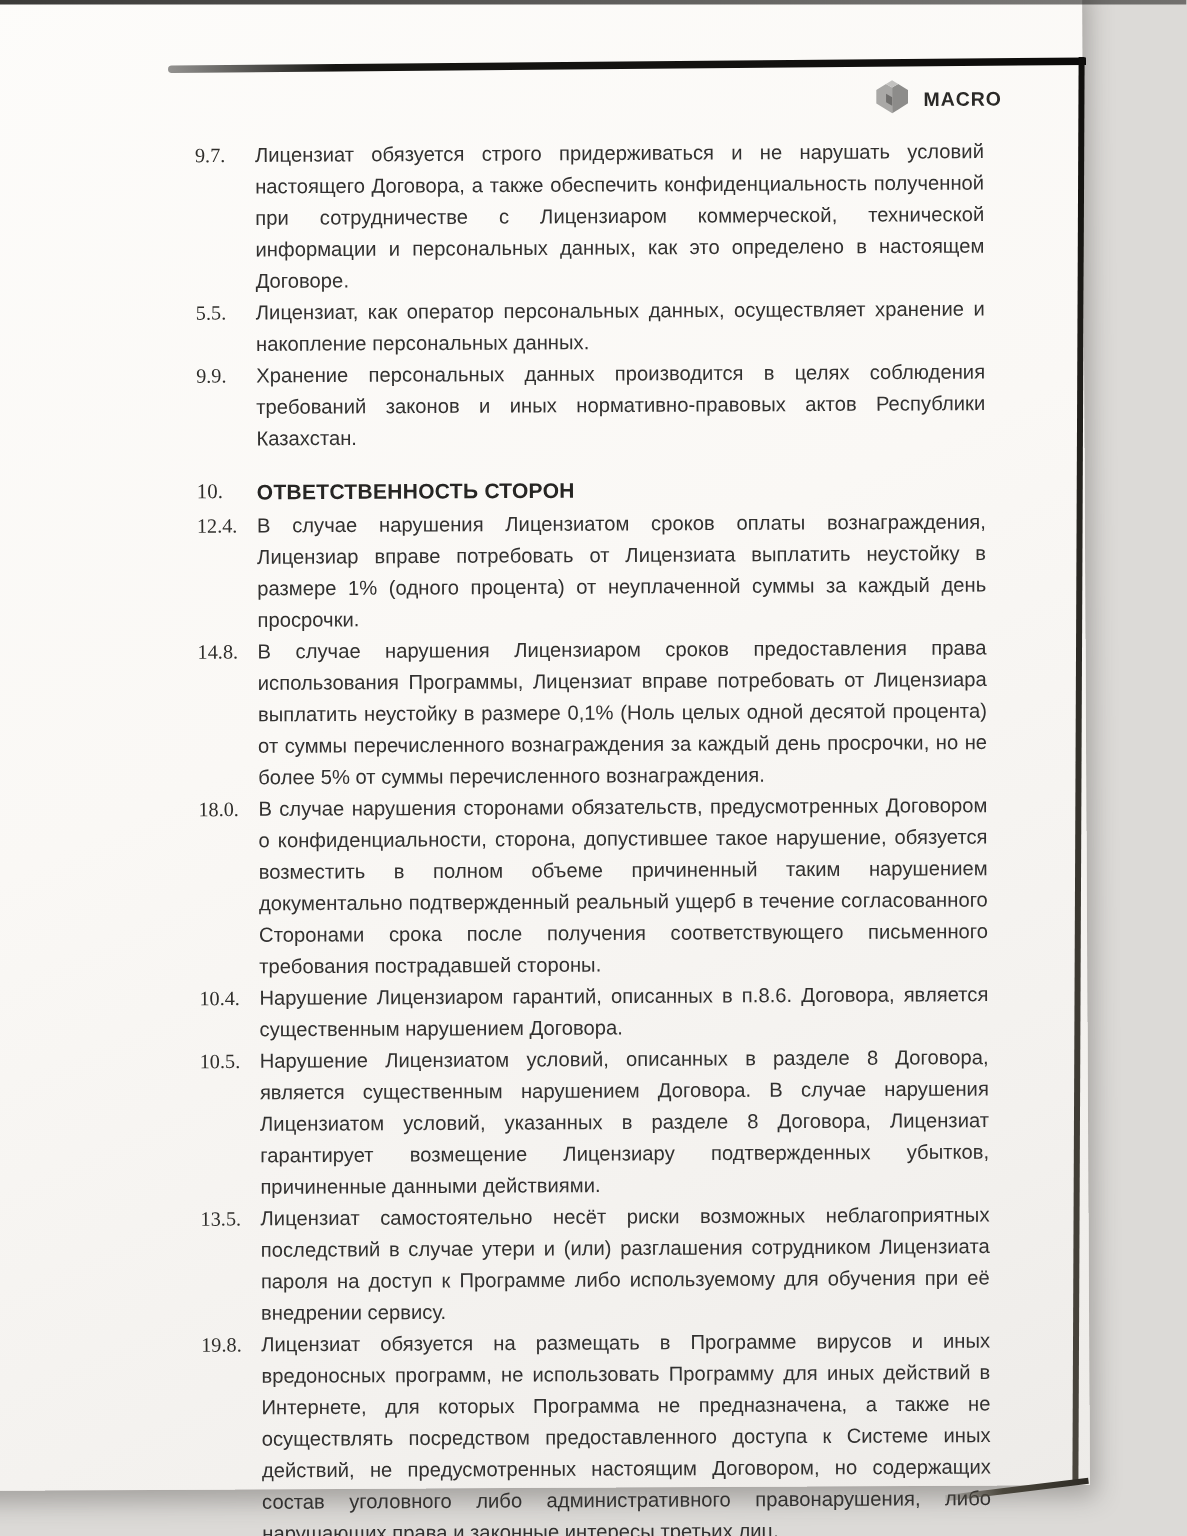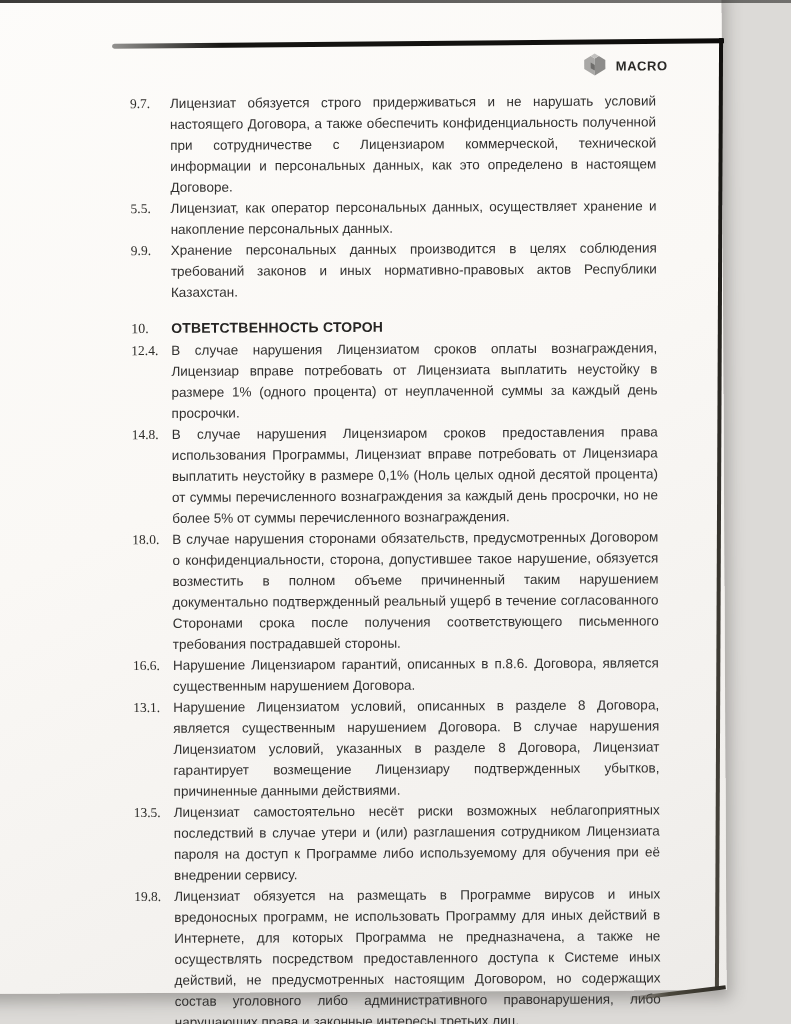--- a/index.html
+++ b/index.html
@@ -132,25 +132,25 @@
       </div>
       <div class="item">
         <span class="num">14.8.</span>
         <div class="itext">В случае нарушения Лицензиаром сроков предоставления права использования Программы, Лицензиат вправе потребовать от Лицензиара выплатить неустойку в размере 0,1% (Ноль целых одной десятой процента) от суммы перечисленного вознаграждения за каждый день просрочки, но не более 5% от суммы перечисленного вознаграждения.</div>
       </div>
       <div class="item">
         <span class="num">18.0.</span>
         <div class="itext">В случае нарушения сторонами обязательств, предусмотренных Договором о конфиденциальности, сторона, допустившее такое нарушение, обязуется возместить в полном объеме причиненный таким нарушением документально подтвержденный реальный ущерб в течение согласованного Сторонами срока после получения соответствующего письменного требования пострадавшей стороны.</div>
       </div>
       <div class="item">
-        <span class="num">16.6.</span>
+        <span class="num">10.4.</span>
         <div class="itext">Нарушение Лицензиаром гарантий, описанных в п.8.6. Договора, является существенным нарушением Договора.</div>
       </div>
       <div class="item">
-        <span class="num">13.1.</span>
+        <span class="num">10.5.</span>
         <div class="itext">Нарушение Лицензиатом условий, описанных в разделе 8 Договора, является существенным нарушением Договора. В случае нарушения Лицензиатом условий, указанных в разделе 8 Договора, Лицензиат гарантирует возмещение Лицензиару подтвержденных убытков, причиненные данными действиями.</div>
       </div>
       <div class="item">
         <span class="num">13.5.</span>
         <div class="itext">Лицензиат самостоятельно несёт риски возможных неблагоприятных последствий в случае утери и (или) разглашения сотрудником Лицензиата пароля на доступ к Программе либо используемому для обучения при её внедрении сервису.</div>
       </div>
       <div class="item">
         <span class="num">19.8.</span>
         <div class="itext">Лицензиат обязуется на размещать в Программе вирусов и иных вредоносных программ, не использовать Программу для иных действий в Интернете, для которых Программа не предназначена, а также не осуществлять посредством предоставленного доступа к Системе иных действий, не предусмотренных настоящим Договором, но содержащих состав уголовного либо административного правонарушения, либо нарушающих права и законные интересы третьих лиц.</div>
       </div>

